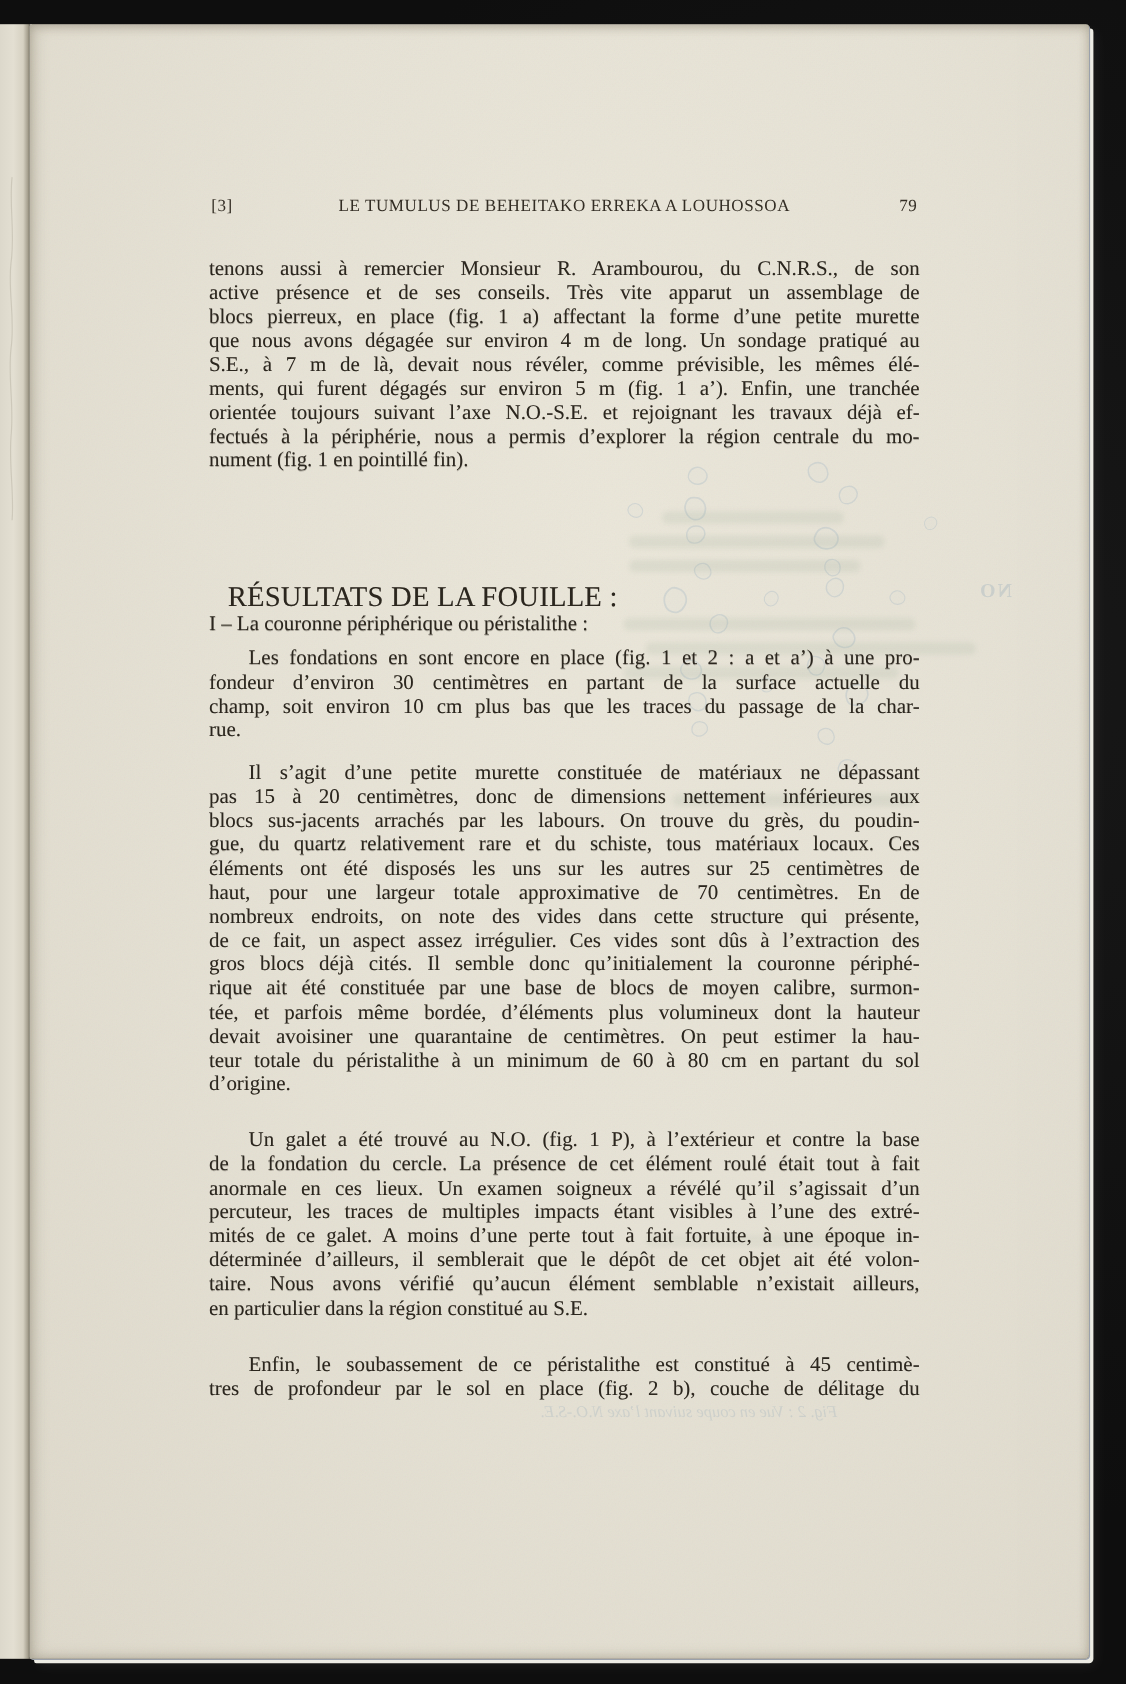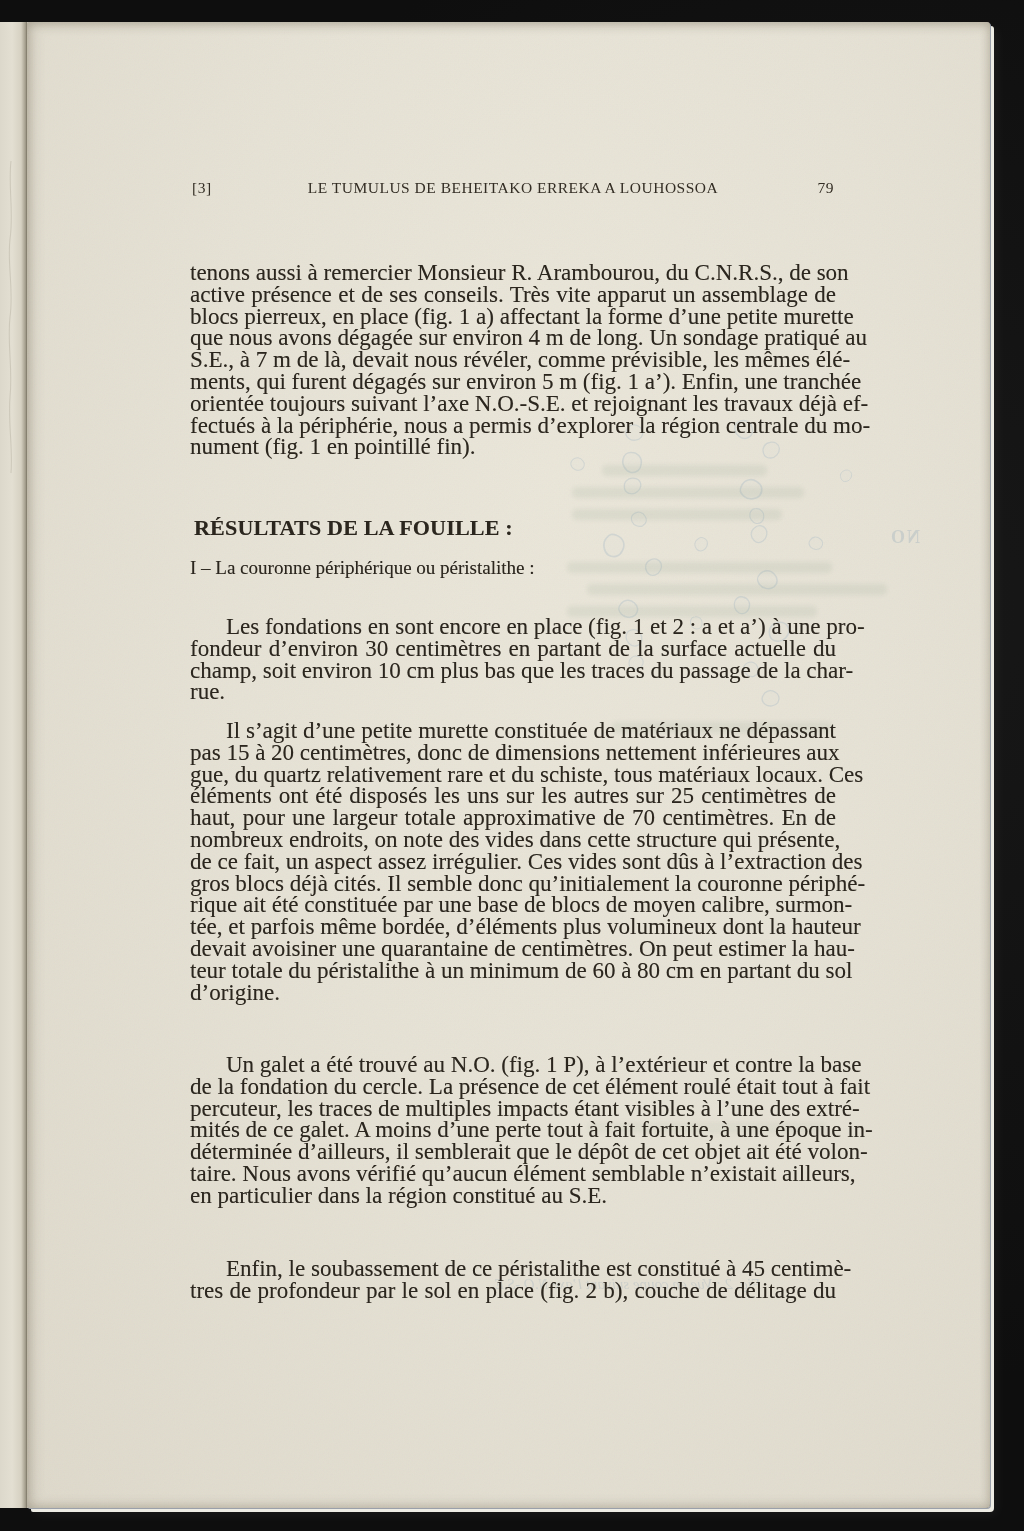--- a/index.html
+++ b/index.html
@@ -15,25 +15,25 @@
     box-shadow:inset 4px 0 14px rgba(115,105,85,.30), inset 0 3px 8px rgba(115,105,85,.22),
       inset -2px -2px 8px rgba(115,105,85,.12),
       1px 1px 0 #9aa0aa, 4px 4px 0 #edece4, 7px 7px 12px rgba(255,255,255,.05);}
   .grain{position:absolute;left:0;top:0;width:100%;height:100%;opacity:.05;pointer-events:none;}
   
   .blk{position:absolute;left:163px;width:646px;color:#2b261e;}
   .running-head{top:157px;height:22px;font-size:15.5px;letter-spacing:.5px;color:#332d24;}
   .running-head .sect{position:absolute;left:2px;top:0;}
   .running-head .title{position:absolute;left:0;top:0;width:100%;text-align:center;}
   .running-head .pnum{position:absolute;right:2px;top:0;text-align:center;}
-  .para{font-size:23px;line-height:21.8px;text-shadow:.2px .2px 0 rgba(43,38,30,.30);margin-top:28px;}
+  .para{font-size:19px;line-height:21.8px;text-shadow:.2px .2px 0 rgba(43,38,30,.30);}
   .line{white-space:nowrap;text-align-last:justify;height:21.8px;}
   .line.last{text-align-last:left;}
   .line.indent{padding-left:36px;box-sizing:border-box;}
-  .h-main{top:489px;font-size:22px;font-weight:bold;letter-spacing:.2px;margin:4px;
+  .h-main{top:489px;font-size:26px;font-weight:normal;letter-spacing:.2px;margin:17px;
     text-shadow:.2px .2px 0 rgba(43,38,30,.35);}
   .h-sub{top:535px;font-size:19px;font-weight:normal;margin:0;
     text-shadow:.2px .2px 0 rgba(43,38,30,.35);}
   
   .ghost-stones{position:absolute;left:523px;top:393px;width:340px;height:310px;
     opacity:.30;filter:blur(.7px);pointer-events:none;}
   .ghost-text{position:absolute;transform:scaleX(-1);color:#8fa6b8;pointer-events:none;}
   .ghost-caption{top:1254px;left:403px;width:392px;font-size:15px;font-style:italic;
     text-align:center;opacity:.26;filter:blur(.6px);}
   .ghost-no{top:505px;left:862px;font-size:18px;font-weight:bold;letter-spacing:2px;
@@ -129,36 +129,38 @@
     <div class="blk para" style="top:566px">
         <div class="line indent">Les fondations en sont encore en place (fig. 1 et 2 : a et a’) à une pro-</div>
         <div class="line">fondeur d’environ 30 centimètres en partant de la surface actuelle du</div>
         <div class="line">champ, soit environ 10 cm plus bas que les traces du passage de la char-</div>
         <div class="line last">rue.</div>
       </div>
 
     <div class="blk para" style="top:670px">
         <div class="line indent">Il s’agit d’une petite murette constituée de matériaux ne dépassant</div>
         <div class="line">pas 15 à 20 centimètres, donc de dimensions nettement inférieures aux</div>
+        <div class="line">blocs sus-jacents arrachés par les labours. On trouve du grès, du poudin-</div>
         <div class="line">gue, du quartz relativement rare et du schiste, tous matériaux locaux. Ces</div>
         <div class="line">éléments ont été disposés les uns sur les autres sur 25 centimètres de</div>
         <div class="line">haut, pour une largeur totale approximative de 70 centimètres. En de</div>
         <div class="line">nombreux endroits, on note des vides dans cette structure qui présente,</div>
         <div class="line">de ce fait, un aspect assez irrégulier. Ces vides sont dûs à l’extraction des</div>
         <div class="line">gros blocs déjà cités. Il semble donc qu’initialement la couronne périphé-</div>
         <div class="line">rique ait été constituée par une base de blocs de moyen calibre, surmon-</div>
         <div class="line">tée, et parfois même bordée, d’éléments plus volumineux dont la hauteur</div>
         <div class="line">devait avoisiner une quarantaine de centimètres. On peut estimer la hau-</div>
         <div class="line">teur totale du péristalithe à un minimum de 60 à 80 cm en partant du sol</div>
         <div class="line last">d’origine.</div>
       </div>
 
     <div class="blk para" style="top:1004px">
         <div class="line indent">Un galet a été trouvé au N.O. (fig. 1 P), à l’extérieur et contre la base</div>
         <div class="line">de la fondation du cercle. La présence de cet élément roulé était tout à fait</div>
+        <div class="line">anormale en ces lieux. Un examen soigneux a révélé qu’il s’agissait d’un</div>
         <div class="line">percuteur, les traces de multiples impacts étant visibles à l’une des extré-</div>
         <div class="line">mités de ce galet. A moins d’une perte tout à fait fortuite, à une époque in-</div>
         <div class="line">déterminée d’ailleurs, il semblerait que le dépôt de cet objet ait été volon-</div>
         <div class="line">taire. Nous avons vérifié qu’aucun élément semblable n’existait ailleurs,</div>
         <div class="line last">en particulier dans la région constitué au S.E.</div>
       </div>
 
     <div class="blk para" style="top:1208px">
         <div class="line indent">Enfin, le soubassement de ce péristalithe est constitué à 45 centimè-</div>
         <div class="line">tres de profondeur par le sol en place (fig. 2 b), couche de délitage du</div>

